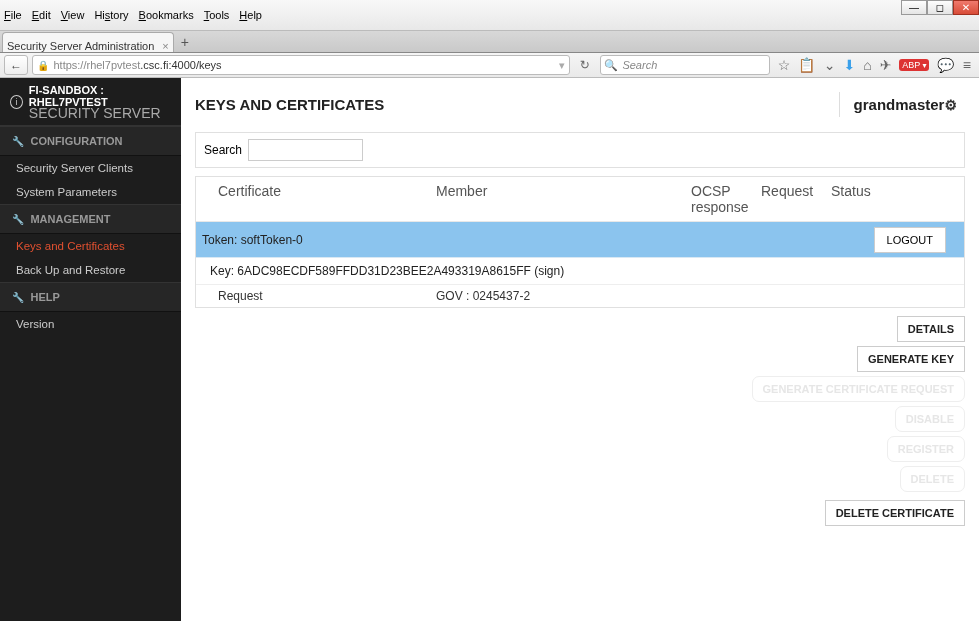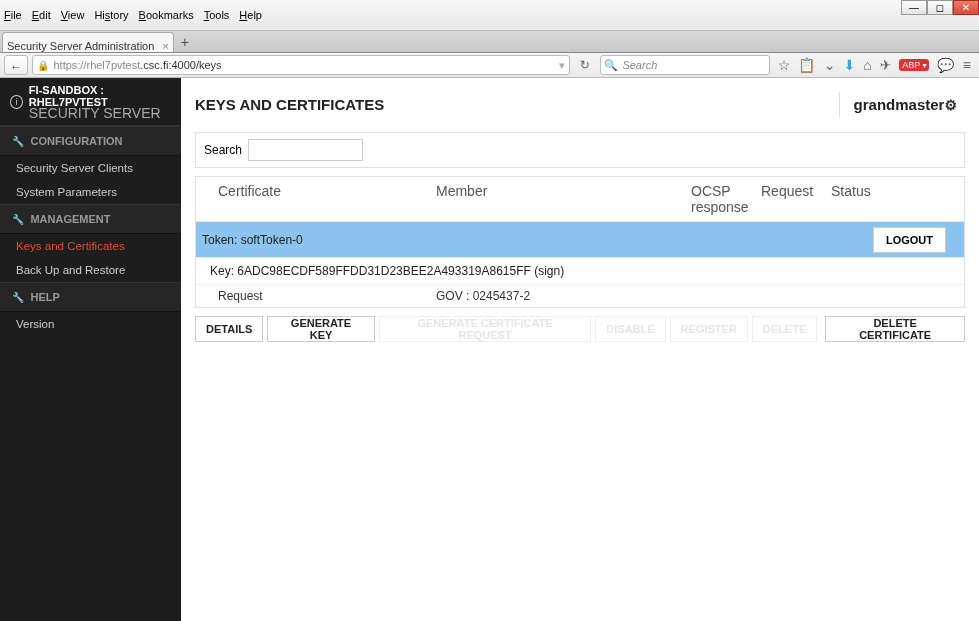--- a/index.html
+++ b/index.html
@@ -54,29 +54,29 @@
 
 .grid { border:1px solid #e0e0e0; }
 .grid-head { display:flex; padding:6px 0; font-size:14px; color:#555; border-bottom:1px solid #e8e8e8; }
 .col-cert { width:240px; padding-left:22px; }
 .col-member { width:255px; }
 .col-ocsp { width:70px; }
 .col-exp { width:70px; }
 .col-stat { flex:1; padding-left:0; }
 
 .token-row { background:#8bc4ee; display:flex; align-items:center; justify-content:space-between; padding:0 18px 0 6px; height:36px; font-size:12px; color:#222; border-bottom:1px solid #d8e8f4; }
-.token-row button { background:#fff; border:1px solid #ccc; height:26px; padding:0 12px; font-size:11px; font-weight:bold; cursor:pointer; }
+.token-row button { background:#fff; border:1px solid #ccc; height:26px; padding:0 12px; font-size:11px; font-weight:normal; cursor:pointer; }
 
 .key-row { padding:6px 6px 6px 14px; font-size:12px; color:#222; border-bottom:1px solid #eee; }
 .req-row { display:flex; padding:4px 0; font-size:12px; color:#333; }
 .req-row .col-cert { padding-left:22px; }
 
-.button-bar { display:flex; gap:4px; margin-top:8px; align-items:flex-end; }
+.button-bar { display:flex; gap:4px; margin-top:8px; align-items:flex-end;flex-direction:column; }
 .button-bar button { background:#fff; border:1px solid #ccc; height:26px; padding:0 10px; font-size:11px; font-weight:bold; color:#222; cursor:pointer; }
-.button-bar button.disabled { color:#e6e6e6; border-color:#eee; cursor:default; }
+.button-bar button.disabled { color:#e6e6e6; border-color:#eee; cursor:default;border-radius:7px; }
 .button-bar .spacer { flex:1; }
 </style>
 </head>
 <body>
 
 <div class="menubar">
   <span><u>F</u>ile</span>
   <span><u>E</u>dit</span>
   <span><u>V</u>iew</span>
   <span>Hi<u>s</u>tory</span>

